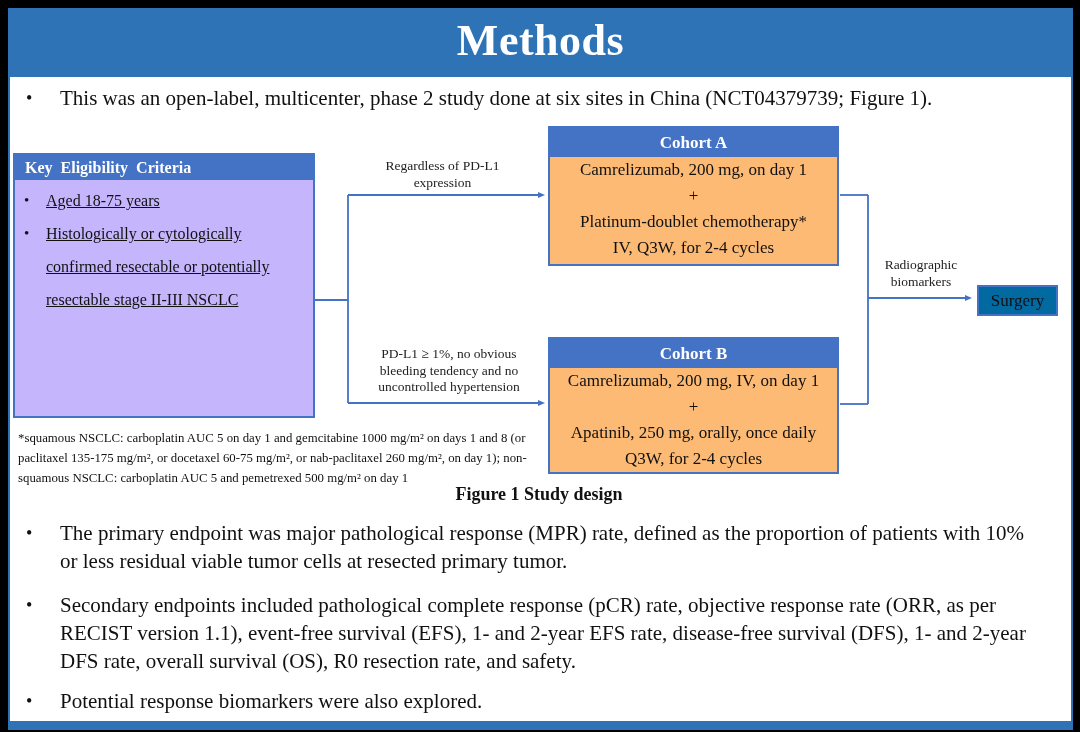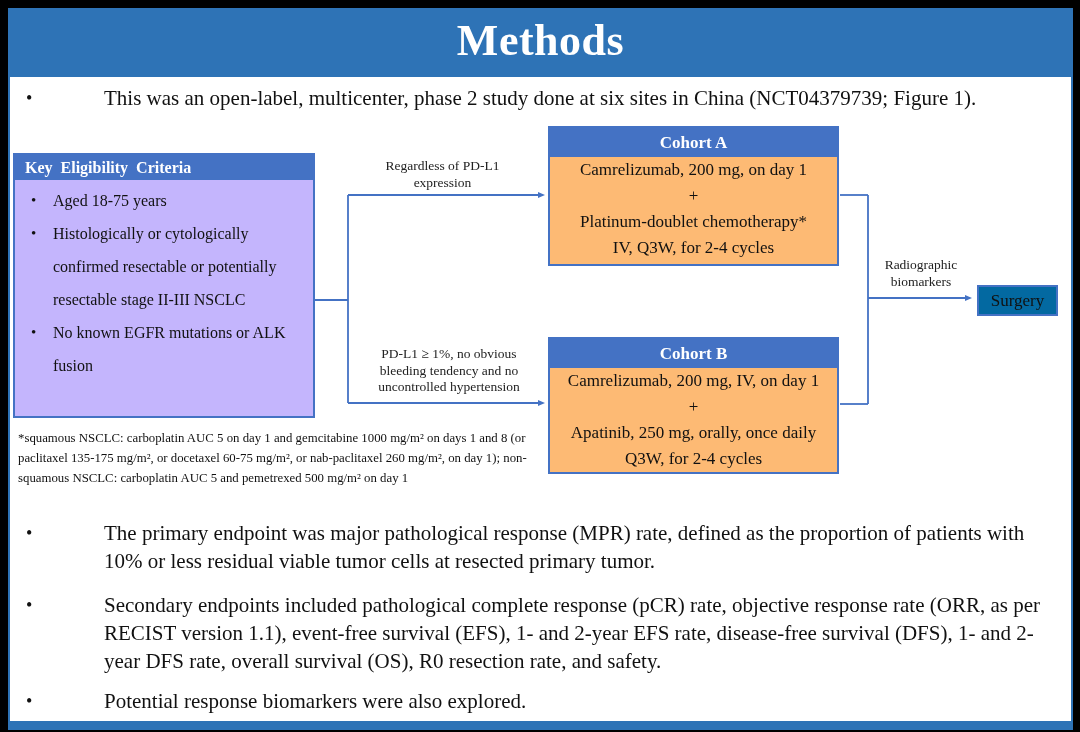--- a/index.html
+++ b/index.html
@@ -14,37 +14,37 @@
   .title-bar {
     position:absolute; left:8px; top:8px; width:1065px; height:69px;
     background:#2E73B6; text-align:center;
   }
   .title-bar span {
     color:#fff; font-weight:bold; font-size:44px; line-height:66px; letter-spacing:0.5px;
   }
 
   .bullet { position:absolute; display:flex; font-size:21px; line-height:28px; }
   .bullet .dot { width:34px; flex:0 0 34px; font-size:18px; }
-  .bullet .txt { flex:1;margin-left:44px; }
+  .bullet .txt { flex:1; }
   .intro { left:26px; top:84px; width:1014px; }
   .b2 { left:26px; top:519px; width:1016px; }
   .b3 { left:26px; top:591px; width:1016px; }
   .b4 { left:26px; top:687px; width:1016px; }
 
   svg.connectors { position:absolute; left:0; top:0; width:1080px; height:732px; pointer-events:none; }
 
   .elig-box {
     position:absolute; left:13px; top:153px; width:302px; height:265px;
     background:#c4b5fd; border:2px solid #4472C4;
   }
   .elig-header {
     background:#4472C4; color:#fff; font-weight:bold; font-size:16px;
     height:25px; line-height:25px; padding-left:10px; word-spacing:4px;
   }
-  .elig-list { list-style:none; padding:4px 8px 0 7px; }
+  .elig-list { list-style:none; padding:4px 8px 0 0;text-decoration:underline; }
   .elig-list li {
     position:relative; padding-left:31px; font-size:16px; line-height:33px;
   }
   .elig-list li::before { content:"\2022"; position:absolute; left:9px; top:0; font-size:15px; }
 
   .cond { position:absolute; text-align:center; font-size:13.5px; line-height:16.5px; color:#222; }
   .cond-a { left:360px; top:158px; width:165px; }
   .cond-b { left:360px; top:346px; width:178px; }
   .eval-label { position:absolute; left:868px; top:257px; width:106px; text-align:center; font-size:13.5px; line-height:16.5px; color:#222; }
 
@@ -95,21 +95,20 @@
     <path d="M868,195 V404" stroke="#4472C4" stroke-width="1.8" fill="none"></path>
     <path d="M840,404 H868" stroke="#4472C4" stroke-width="1.8" fill="none"></path>
     <path d="M868,298 H965" stroke="#4472C4" stroke-width="1.8" fill="none" marker-end="url(#arrow)"></path>
   </svg>
 
   <div class="elig-box">
     <div class="elig-header">Key Eligibility Criteria</div>
     <ul class="elig-list">
       <li>Aged 18-75 years</li>
       <li>Histologically or cytologically confirmed resectable or potentially resectable stage II-III NSCLC</li>
-      <li>No known EGFR mutations or ALK fusion</li>
     </ul>
   </div>
 
   <div class="cond cond-a">Regardless of PD-L1 expression</div>
   <div class="cond cond-b">PD-L1 ≥ 1%, no obvious bleeding tendency and no uncontrolled hypertension</div>
 
   <div class="cohort-box cohort-a">
     <div class="cohort-header">Cohort A</div>
     <div class="cohort-body">
       <div>Camrelizumab, 200 mg, on day 1</div>
@@ -130,20 +129,21 @@
   </div>
 
   <div class="eval-label">Radiographic biomarkers</div>
 
   <div class="surgery-box">
     <span>Surgery</span>
   </div>
 
   <div class="footnote">*squamous NSCLC: carboplatin AUC 5 on day 1 and gemcitabine 1000 mg/m² on days 1 and 8 (or paclitaxel 135-175 mg/m², or docetaxel 60-75 mg/m², or nab-paclitaxel 260 mg/m², on day 1); non-squamous NSCLC: carboplatin AUC 5 and pemetrexed 500 mg/m² on day 1</div>
 
+  <div class="caption">Figure 1 Study design</div>
 
   <div class="bullet b2">
     <span class="dot">•</span>
     <div class="txt">The primary endpoint was major pathological response (MPR) rate, defined as the proportion of patients with 10% or less residual viable tumor cells at resected primary tumor.</div>
   </div>
 
   <div class="bullet b3">
     <span class="dot">•</span>
     <div class="txt">Secondary endpoints included pathological complete response (pCR) rate, objective response rate (ORR, as per RECIST version 1.1), event-free survival (EFS), 1- and 2-year EFS rate, disease-free survival (DFS), 1- and 2-year DFS rate, overall survival (OS), R0 resection rate, and safety.</div>
   </div>

